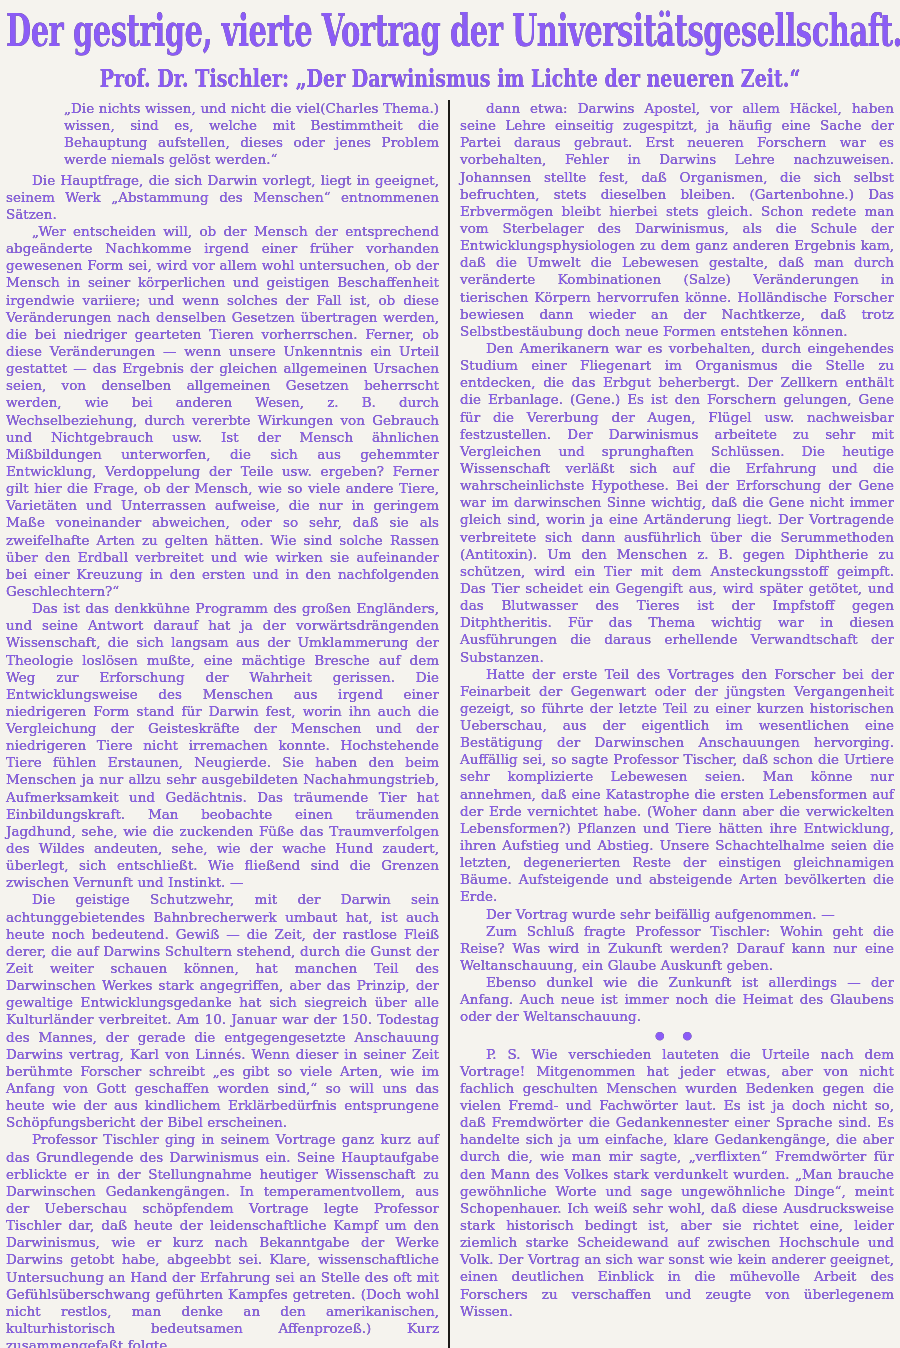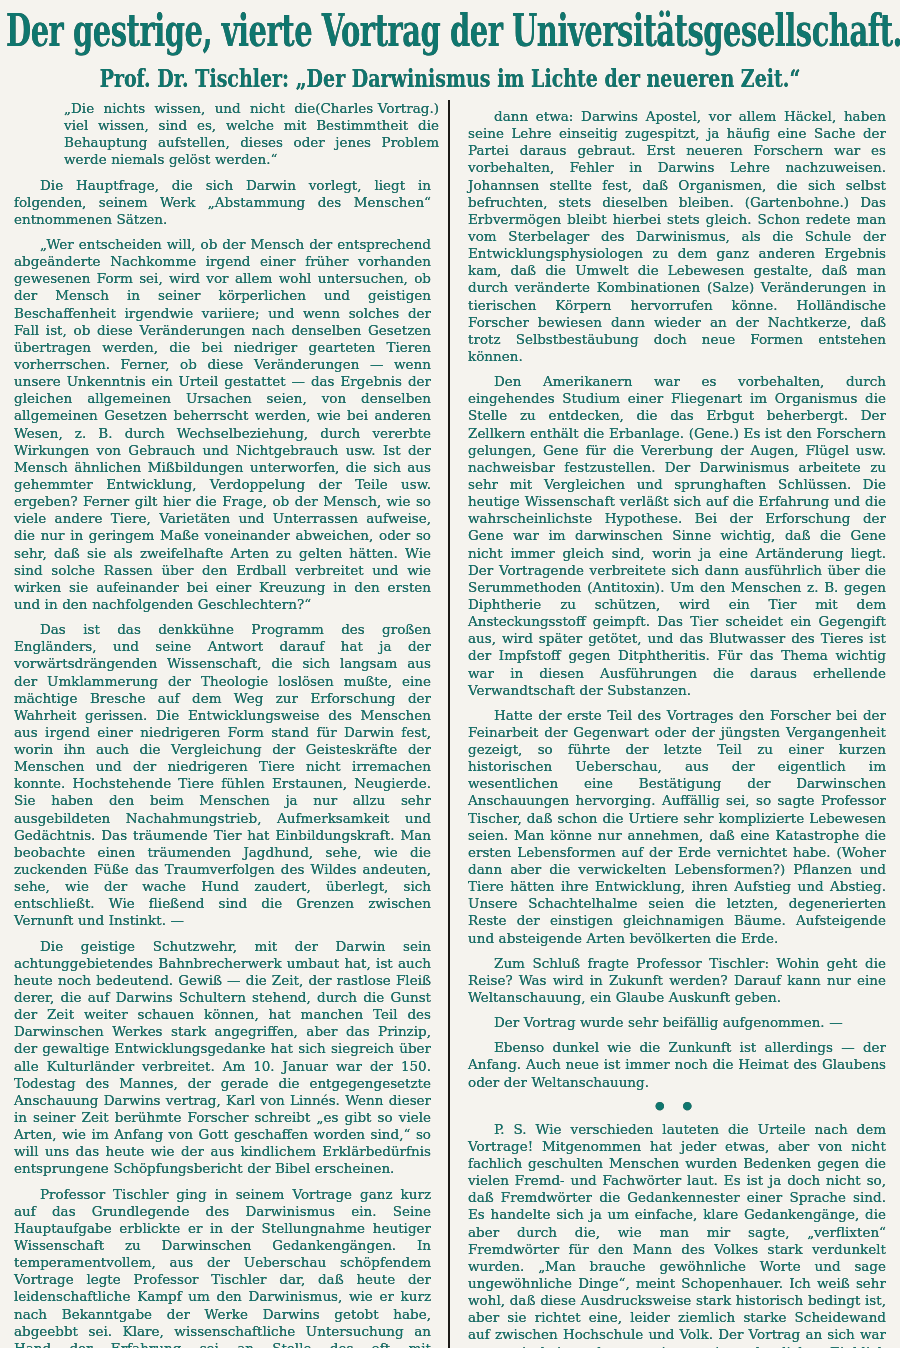--- a/index.html
+++ b/index.html
@@ -6,21 +6,21 @@
     margin: 0; padding: 0;
     width: 900px; height: 1348px;
     background: #f5f3ee;
     overflow: hidden;
   }
   .page {
     box-sizing: border-box;
     width: 900px; height: 1348px;
     padding: 6px 6px 4px 6px;
     font-family: "DejaVu Serif", serif;
-    color: #0f766e;
+    color: #8b5cf6;
     text-shadow: 0 0 0.5px rgba(20,16,12,0.75);
   }
   .headline {
     margin: 4px 0 22px 0;
     font-size: 29px;
     font-weight: bold;
     text-align: center;
     letter-spacing: -0.5px;
     white-space: nowrap;
     transform: scale(1.0, 1.55);
@@ -42,21 +42,21 @@
     box-sizing: border-box;
     width: 50%;
     font-size: 13.5px;
     line-height: 1.27;
     text-align: justify;
     hyphens: auto;
     word-spacing: 0.3px;
   }
   .col-left  { padding-right: 9px; border-right: 2px solid #1c1a17; }
   .col-right { padding-left: 10px; }
-  .col p { margin: 8px; text-indent: 26px; }
+  .col p { margin: 0; text-indent: 26px; }
   .epigraph {
     margin: 0 0 3px 58px;
     text-indent: 0;
   }
   .epigraph-attr { float: right; }
   .ornament {
     text-align: center;
     font-size: 11px;
     letter-spacing: 7px;
     margin: 3px 0 3px 0;
@@ -68,36 +68,36 @@
 
 <div class="page">
 
   <div class="headline">Der gestrige, vierte Vortrag der Universitätsgesellschaft.</div>
   <div class="subtitle">Prof. Dr. Tischler: „Der Darwinismus im Lichte der neueren Zeit.“</div>
 
   <div class="columns">
 
     <div class="col col-left">
       <div class="epigraph">
-        <span class="epigraph-attr">(Charles Vortrag.)</span>
+        <span class="epigraph-attr">(Charles Thema.)</span>
         <span class="epigraph-quote">„Die nichts wissen, und nicht die viel wissen, sind es, welche mit Bestimmtheit die Behauptung aufstellen, dieses oder jenes Problem werde niemals gelöst werden.“</span>
       </div>
-      <p>Die Hauptfrage, die sich Darwin vorlegt, liegt in folgenden, seinem Werk „Abstammung des Menschen“ entnommenen Sätzen.</p>
+      <p>Die Hauptfrage, die sich Darwin vorlegt, liegt in geeignet, seinem Werk „Abstammung des Menschen“ entnommenen Sätzen.</p>
       <p>„Wer entscheiden will, ob der Mensch der entsprechend abgeänderte Nachkomme irgend einer früher vorhanden gewesenen Form sei, wird vor allem wohl untersuchen, ob der Mensch in seiner körperlichen und geistigen Beschaffenheit irgendwie variiere; und wenn solches der Fall ist, ob diese Veränderungen nach denselben Gesetzen übertragen werden, die bei niedriger gearteten Tieren vorherrschen. Ferner, ob diese Veränderungen — wenn unsere Unkenntnis ein Urteil gestattet — das Ergebnis der gleichen allgemeinen Ursachen seien, von denselben allgemeinen Gesetzen beherrscht werden, wie bei anderen Wesen, z. B. durch Wechselbeziehung, durch vererbte Wirkungen von Gebrauch und Nichtgebrauch usw. Ist der Mensch ähnlichen Mißbildungen unterworfen, die sich aus gehemmter Entwicklung, Verdoppelung der Teile usw. ergeben? Ferner gilt hier die Frage, ob der Mensch, wie so viele andere Tiere, Varietäten und Unterrassen aufweise, die nur in geringem Maße voneinander abweichen, oder so sehr, daß sie als zweifelhafte Arten zu gelten hätten. Wie sind solche Rassen über den Erdball verbreitet und wie wirken sie aufeinander bei einer Kreuzung in den ersten und in den nachfolgenden Geschlechtern?“</p>
       <p>Das ist das denkkühne Programm des großen Engländers, und seine Antwort darauf hat ja der vorwärtsdrängenden Wissenschaft, die sich langsam aus der Umklammerung der Theologie loslösen mußte, eine mächtige Bresche auf dem Weg zur Erforschung der Wahrheit gerissen. Die Entwicklungsweise des Menschen aus irgend einer niedrigeren Form stand für Darwin fest, worin ihn auch die Vergleichung der Geisteskräfte der Menschen und der niedrigeren Tiere nicht irremachen konnte. Hochstehende Tiere fühlen Erstaunen, Neugierde. Sie haben den beim Menschen ja nur allzu sehr ausgebildeten Nachahmungstrieb, Aufmerksamkeit und Gedächtnis. Das träumende Tier hat Einbildungskraft. Man beobachte einen träumenden Jagdhund, sehe, wie die zuckenden Füße das Traumverfolgen des Wildes andeuten, sehe, wie der wache Hund zaudert, überlegt, sich entschließt. Wie fließend sind die Grenzen zwischen Vernunft und Instinkt. —</p>
       <p>Die geistige Schutzwehr, mit der Darwin sein achtunggebietendes Bahnbrecherwerk umbaut hat, ist auch heute noch bedeutend. Gewiß — die Zeit, der rastlose Fleiß derer, die auf Darwins Schultern stehend, durch die Gunst der Zeit weiter schauen können, hat manchen Teil des Darwinschen Werkes stark angegriffen, aber das Prinzip, der gewaltige Entwicklungsgedanke hat sich siegreich über alle Kulturländer verbreitet. Am 10. Januar war der 150. Todestag des Mannes, der gerade die entgegengesetzte Anschauung Darwins vertrag, Karl von Linnés. Wenn dieser in seiner Zeit berühmte Forscher schreibt „es gibt so viele Arten, wie im Anfang von Gott geschaffen worden sind,“ so will uns das heute wie der aus kindlichem Erklärbedürfnis entsprungene Schöpfungsbericht der Bibel erscheinen.</p>
       <p>Professor Tischler ging in seinem Vortrage ganz kurz auf das Grundlegende des Darwinismus ein. Seine Hauptaufgabe erblickte er in der Stellungnahme heutiger Wissenschaft zu Darwinschen Gedankengängen. In temperamentvollem, aus der Ueberschau schöpfendem Vortrage legte Professor Tischler dar, daß heute der leidenschaftliche Kampf um den Darwinismus, wie er kurz nach Bekanntgabe der Werke Darwins getobt habe, abgeebbt sei. Klare, wissenschaftliche Untersuchung an Hand der Erfahrung sei an Stelle des oft mit Gefühlsüberschwang geführten Kampfes getreten. (Doch wohl nicht restlos, man denke an den amerikanischen, kulturhistorisch bedeutsamen Affenprozeß.) Kurz zusammengefaßt folgte</p>
     </div>
 
     <div class="col col-right">
       <p>dann etwa: Darwins Apostel, vor allem Häckel, haben seine Lehre einseitig zugespitzt, ja häufig eine Sache der Partei daraus gebraut. Erst neueren Forschern war es vorbehalten, Fehler in Darwins Lehre nachzuweisen. Johannsen stellte fest, daß Organismen, die sich selbst befruchten, stets dieselben bleiben. (Gartenbohne.) Das Erbvermögen bleibt hierbei stets gleich. Schon redete man vom Sterbelager des Darwinismus, als die Schule der Entwicklungsphysiologen zu dem ganz anderen Ergebnis kam, daß die Umwelt die Lebewesen gestalte, daß man durch veränderte Kombinationen (Salze) Veränderungen in tierischen Körpern hervorrufen könne. Holländische Forscher bewiesen dann wieder an der Nachtkerze, daß trotz Selbstbestäubung doch neue Formen entstehen können.</p>
       <p>Den Amerikanern war es vorbehalten, durch eingehendes Studium einer Fliegenart im Organismus die Stelle zu entdecken, die das Erbgut beherbergt. Der Zellkern enthält die Erbanlage. (Gene.) Es ist den Forschern gelungen, Gene für die Vererbung der Augen, Flügel usw. nachweisbar festzustellen. Der Darwinismus arbeitete zu sehr mit Vergleichen und sprunghaften Schlüssen. Die heutige Wissenschaft verläßt sich auf die Erfahrung und die wahrscheinlichste Hypothese. Bei der Erforschung der Gene war im darwinschen Sinne wichtig, daß die Gene nicht immer gleich sind, worin ja eine Artänderung liegt. Der Vortragende verbreitete sich dann ausführlich über die Serummethoden (Antitoxin). Um den Menschen z. B. gegen Diphtherie zu schützen, wird ein Tier mit dem Ansteckungsstoff geimpft. Das Tier scheidet ein Gegengift aus, wird später getötet, und das Blutwasser des Tieres ist der Impfstoff gegen Ditphtheritis. Für das Thema wichtig war in diesen Ausführungen die daraus erhellende Verwandtschaft der Substanzen.</p>
       <p>Hatte der erste Teil des Vortrages den Forscher bei der Feinarbeit der Gegenwart oder der jüngsten Vergangenheit gezeigt, so führte der letzte Teil zu einer kurzen historischen Ueberschau, aus der eigentlich im wesentlichen eine Bestätigung der Darwinschen Anschauungen hervorging. Auffällig sei, so sagte Professor Tischer, daß schon die Urtiere sehr komplizierte Lebewesen seien. Man könne nur annehmen, daß eine Katastrophe die ersten Lebensformen auf der Erde vernichtet habe. (Woher dann aber die verwickelten Lebensformen?) Pflanzen und Tiere hätten ihre Entwicklung, ihren Aufstieg und Abstieg. Unsere Schachtelhalme seien die letzten, degenerierten Reste der einstigen gleichnamigen Bäume. Aufsteigende und absteigende Arten bevölkerten die Erde.</p>
+      <p>Der Vortrag wurde sehr beifällig aufgenommen. —</p>
       <p>Zum Schluß fragte Professor Tischler: Wohin geht die Reise? Was wird in Zukunft werden? Darauf kann nur eine Weltanschauung, ein Glaube Auskunft geben.</p>
-      <p>Der Vortrag wurde sehr beifällig aufgenommen. —</p>
       <p>Ebenso dunkel wie die Zunkunft ist allerdings — der Anfang. Auch neue ist immer noch die Heimat des Glaubens oder der Weltanschauung.</p>
       <div class="ornament">● ●</div>
       <p class="postscript">P. S. Wie verschieden lauteten die Urteile nach dem Vortrage! Mitgenommen hat jeder etwas, aber von nicht fachlich geschulten Menschen wurden Bedenken gegen die vielen Fremd- und Fachwörter laut. Es ist ja doch nicht so, daß Fremdwörter die Gedankennester einer Sprache sind. Es handelte sich ja um einfache, klare Gedankengänge, die aber durch die, wie man mir sagte, „verflixten“ Fremdwörter für den Mann des Volkes stark verdunkelt wurden. „Man brauche gewöhnliche Worte und sage ungewöhnliche Dinge“, meint Schopenhauer. Ich weiß sehr wohl, daß diese Ausdrucksweise stark historisch bedingt ist, aber sie richtet eine, leider ziemlich starke Scheidewand auf zwischen Hochschule und Volk. Der Vortrag an sich war sonst wie kein anderer geeignet, einen deutlichen Einblick in die mühevolle Arbeit des Forschers zu verschaffen und zeugte von überlegenem Wissen.</p>
 
     </div>
 
   </div>
 </div>
 
 </body></html>

